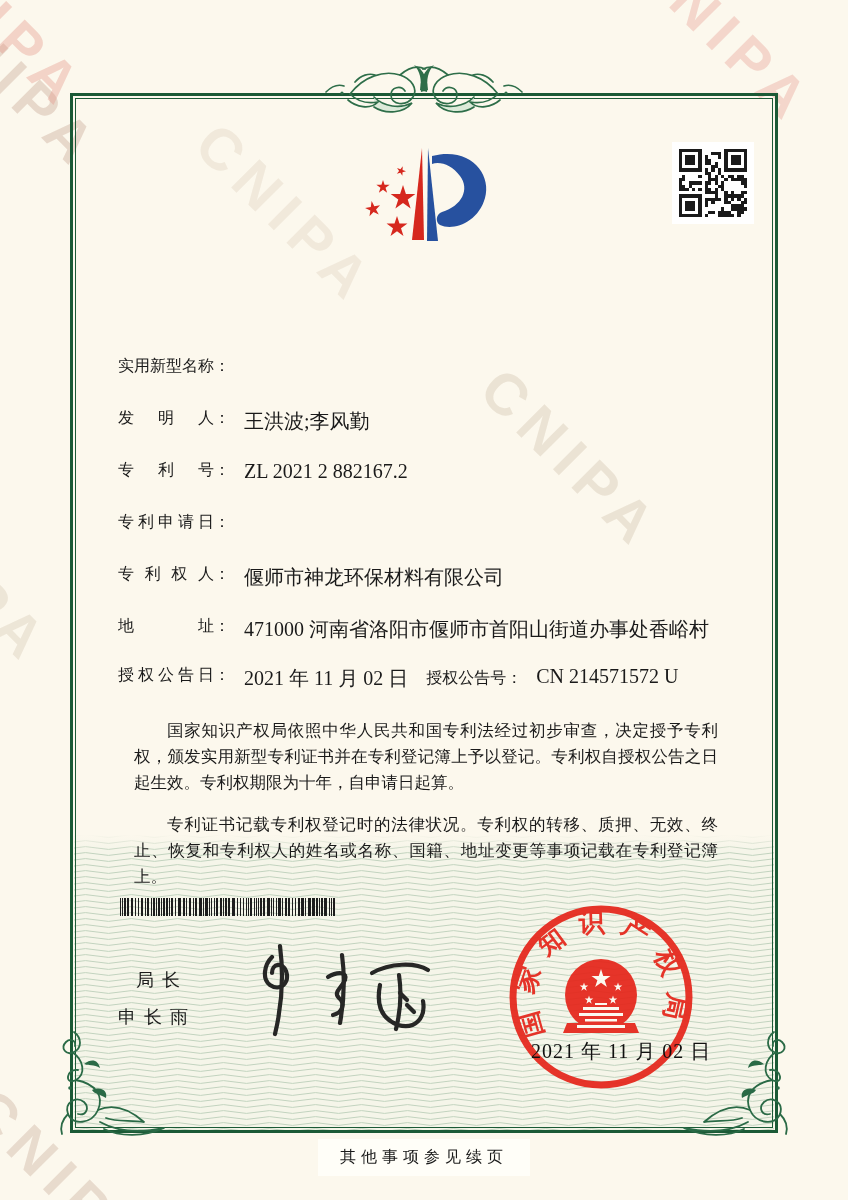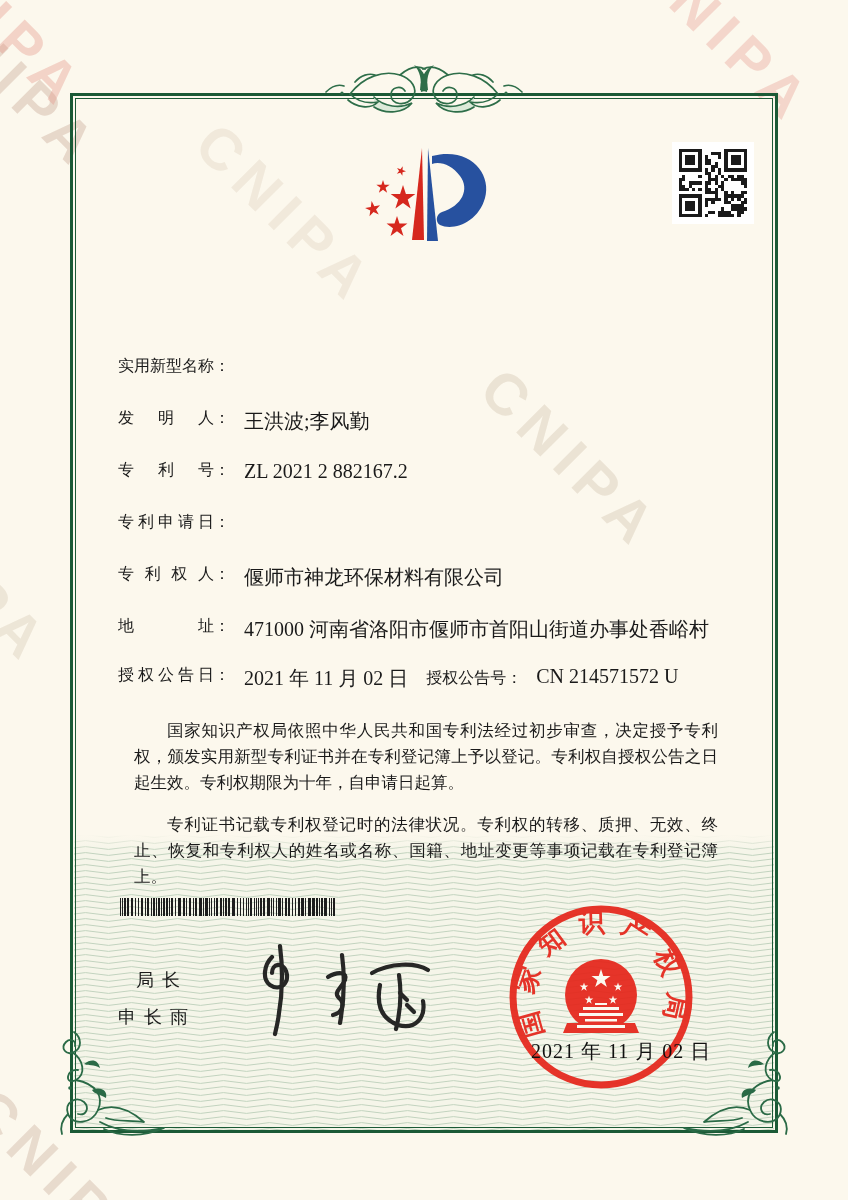--- a/index.html
+++ b/index.html
@@ -522,14 +522,17 @@
       <path fill="#fdfbf2" d="M106.00,92.50L107.01,95.61L110.28,95.61L107.63,97.53L108.65,100.64L106.00,98.72L103.35,100.64L104.37,97.53L101.72,95.61L104.99,95.61Z"></path>
       <rect x="88" y="100" width="12" height="2" fill="#fdfbf2"></rect>
       <rect x="76" y="104" width="36" height="3" fill="#fdfbf2"></rect>
       <rect x="72" y="110" width="44" height="3" fill="#fdfbf2"></rect>
       <rect x="78" y="116" width="32" height="2.5" fill="#fdfbf2"></rect>
       <rect x="70" y="122" width="48" height="3" fill="#fdfbf2"></rect>
     </g>
   </svg>
   <div class="seal-date">2021 年 11 月 02 日</div>
 
+  <div class="note-wrap">
+    <span class="note">其他事项参见续页</span>
+  </div>
 
 </div>
 
 </body></html>

